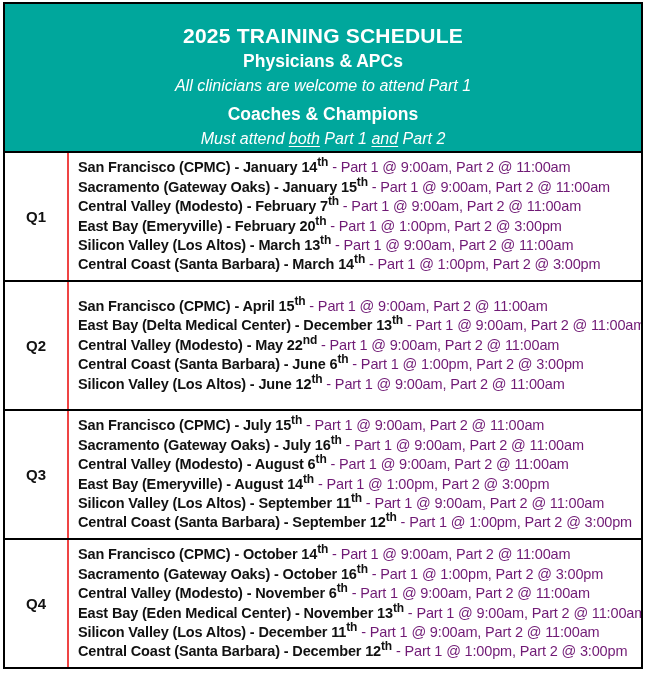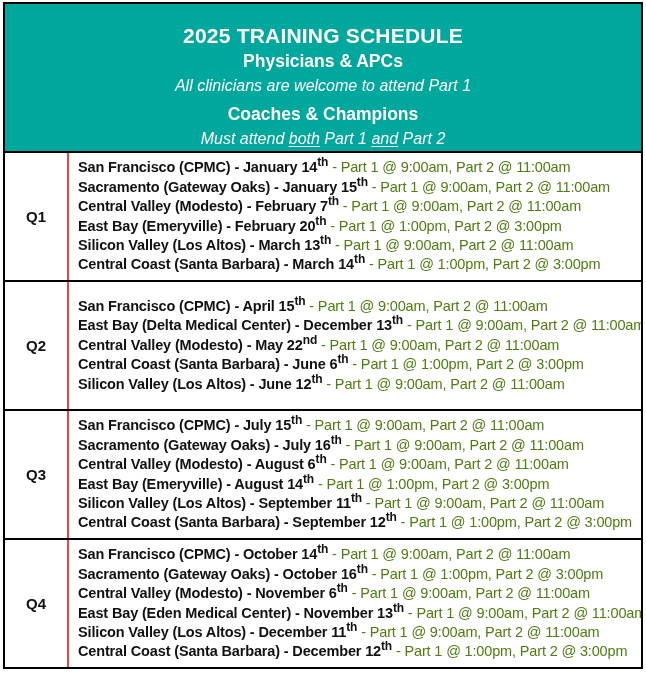--- a/index.html
+++ b/index.html
@@ -94,21 +94,21 @@
     color: #111111;
   }
   .line sup {
     font-weight: bold;
     color: #111111;
     font-size: 12px;
     vertical-align: super;
     line-height: 0;
   }
   .line .r {
-    color: #4d7c0f;
+    color: #701a75;
     margin-top: 20px;
   }
 </style>
 </head>
 <body>
 
 <div class="sheet">
 
   <div class="header">
     <div class="title">2025 TRAINING SCHEDULE</div>

